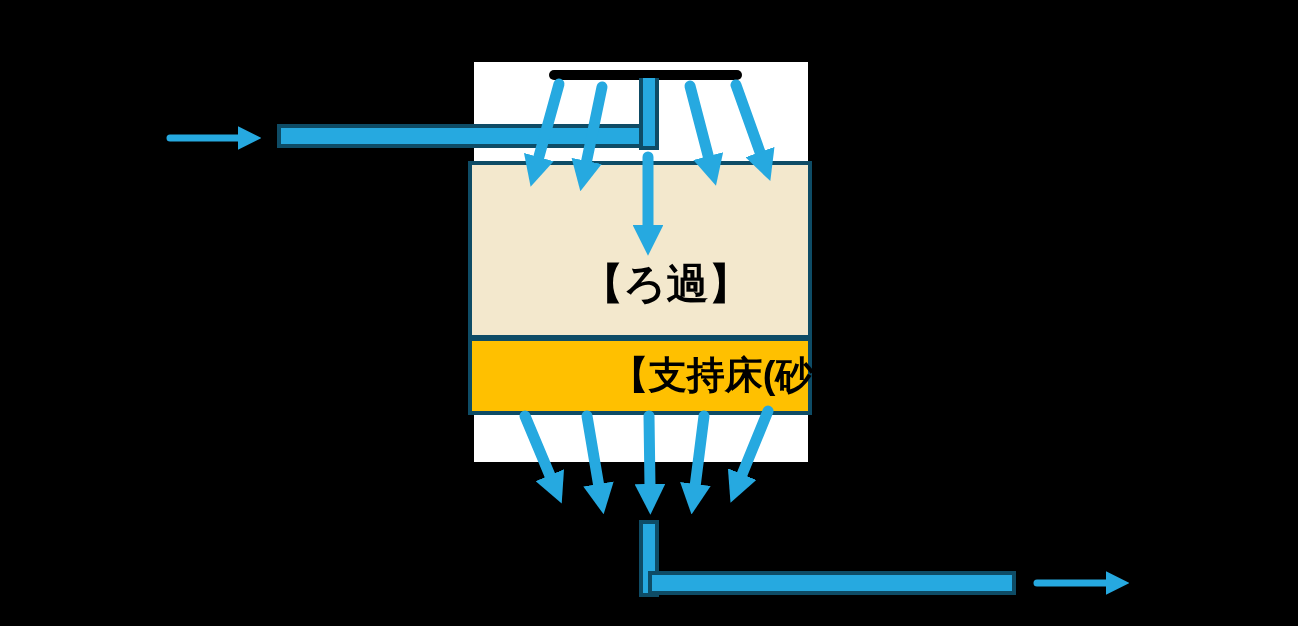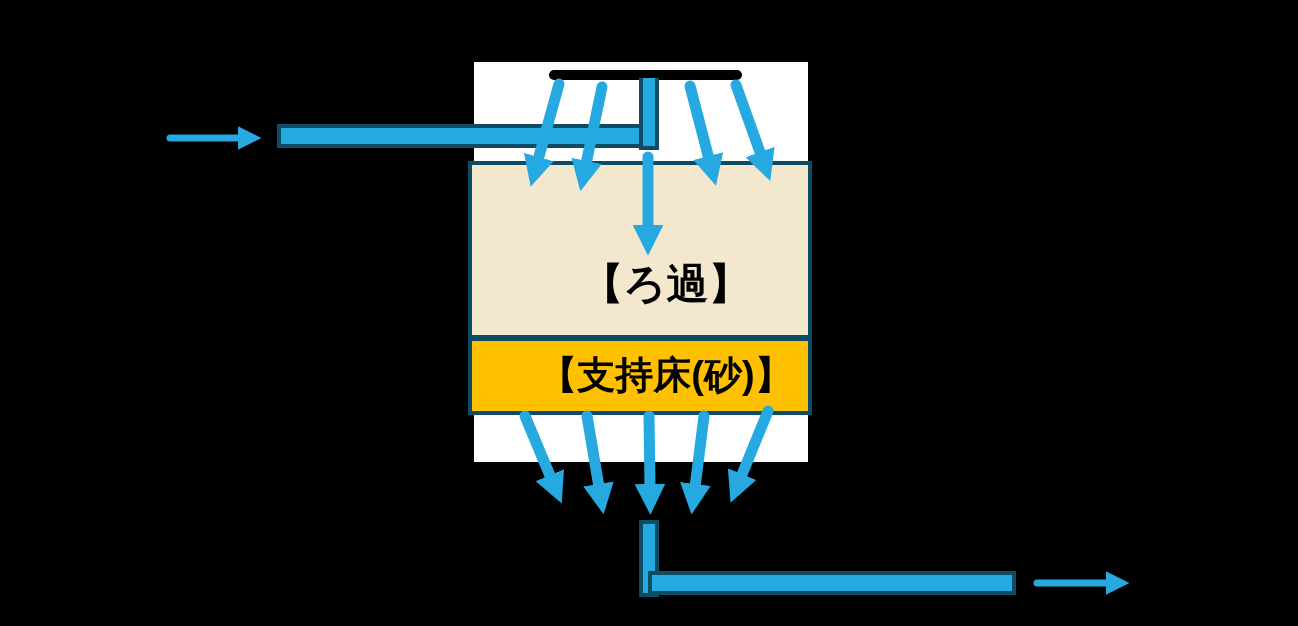--- a/index.html
+++ b/index.html
@@ -66,21 +66,21 @@
   .layer-label {
     position: absolute;
     left: 468px; width: 396px;
     text-align: center;
     color: #000000;
     font-weight: bold;
     line-height: 1.05;
     z-index: 3;
   }
   .label-filtration { top: 262px; font-size: 42px; }
-  .label-support    { top: 356px; font-size: 38px; }
+  .label-support    { top: 356px; font-size: 38px; text-align: right; }
 
   svg.arrows {
     position: absolute;
     left: 0; top: 0;
     width: 1298px; height: 626px;
     z-index: 10;
     pointer-events: none;
   }
   svg.arrows line {
     stroke: #26A9E0;

